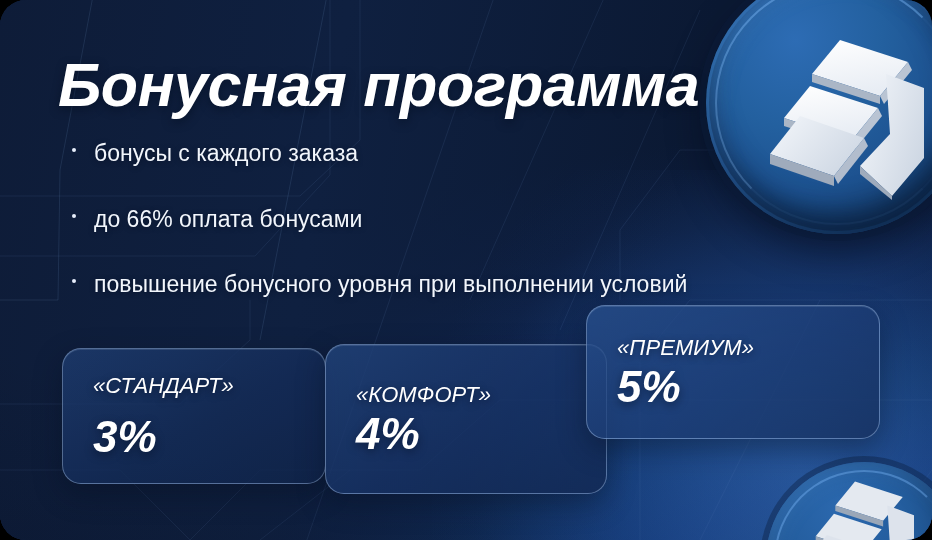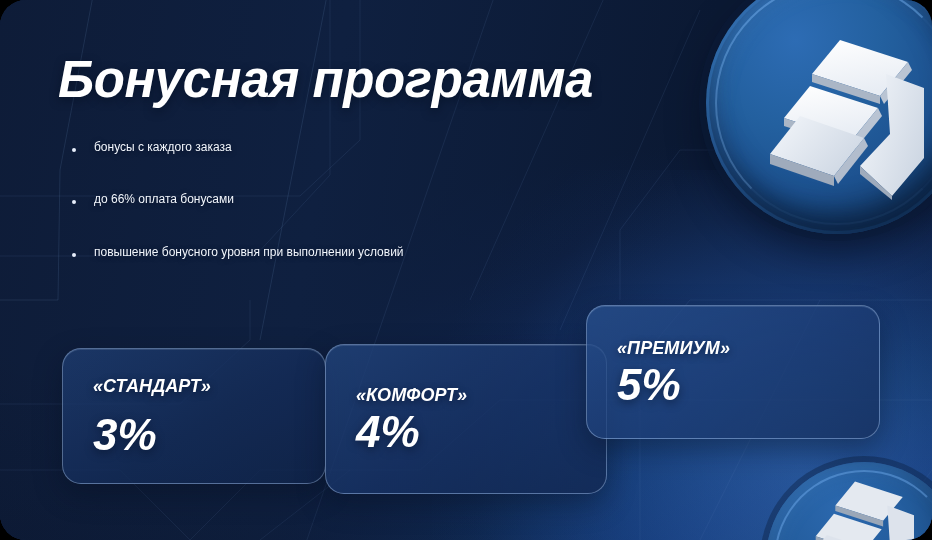--- a/index.html
+++ b/index.html
@@ -130,21 +130,21 @@
     position: absolute;
   }
   #mark-top  { right: 8px;  top: 38px;  width: 168px; height: 162px; }
   #mark-bottom { right: 18px; bottom: -54px; width: 118px; height: 114px; }
 
   
   #headline {
     position: absolute;
     left: 58px;
     top: 54px;
-    font-size: 51px;
+    font-size: 61px;
     line-height: 1.02;
     font-weight: bold;
     font-style: italic;
     color: #ffffff;
     letter-spacing: -0.4px;
     text-shadow: 0 3px 10px rgba(4,12,30,0.55);
     white-space: nowrap;
     text-align: center;
   }
 
@@ -154,21 +154,21 @@
     top: 140px;
     width: 700px;
     list-style: none;
     margin: 0;
     padding: 0;
   }
   #bullets li {
     position: relative;
     padding-left: 24px;
     color: #f2f6fc;
-    font-size: 12px;
+    font-size: 23px;
     line-height: 1.2;
     margin-bottom: 38px;
     text-shadow: 0 1px 5px rgba(4,12,30,0.5);
     white-space: nowrap;
   }
   #bullets li:last-child { margin-bottom: 8px; }
   #bullets li .dot {
     position: absolute;
     left: 2px;
     top: 8px;
@@ -191,22 +191,22 @@
   .card .card-inner {
     position: absolute;
     inset: 0;
     padding: 18px 26px 16px 34px;
     box-sizing: border-box;
     display: flex;
     flex-direction: column;
     justify-content: center;
   }
   .card .tier-name {
-    font-size: 18px;
-    font-weight: bold;
+    font-size: 22px;
+    font-weight: normal;
     font-style: italic;
     color: #ffffff;
     letter-spacing: 0.1px;
     text-shadow: 0 2px 7px rgba(4,12,30,0.5);
     white-space: nowrap;
   }
   .card .tier-value {
     margin-top: 2px;
     font-size: 44px;
     font-weight: bold;

